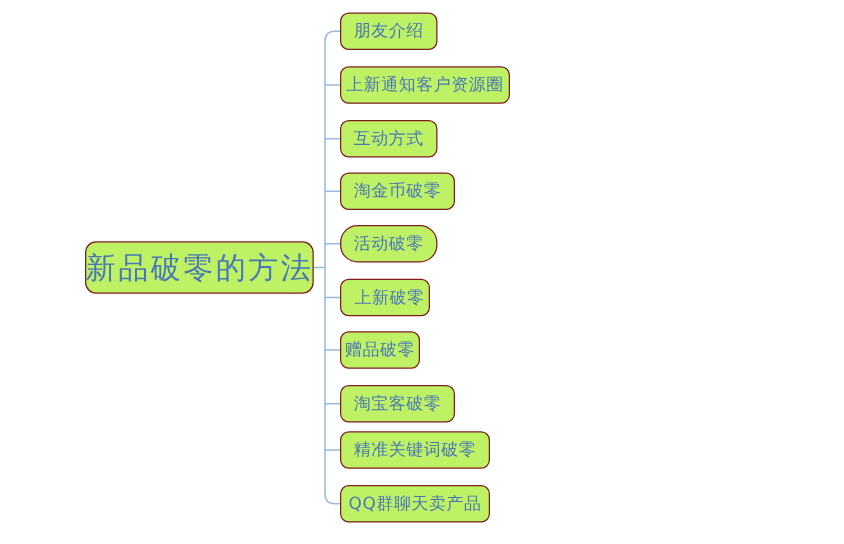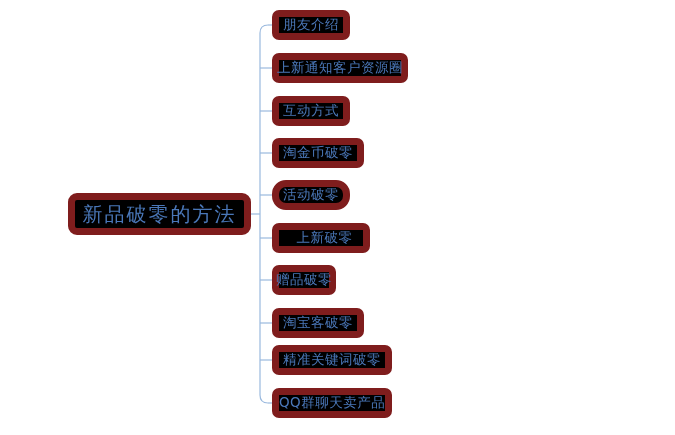--- a/index.html
+++ b/index.html
@@ -29,40 +29,40 @@
     top: 0;
     width: 675px;
     height: 435px;
     pointer-events: none;
   }
 
   
   .node {
     position: absolute;
     box-sizing: border-box;
-    background: #000000;
-    border: 7px solid #7f1d1d;
+    background: #bef264;
+    border: 1px solid #7f1d1d;
     border-radius: 7px;
     color: #4a77b8;
     display: flex;
     align-items: center;
     justify-content: center;
     white-space: nowrap;
     letter-spacing: 0.5px;
     text-align: right;
   }
 
   
   #root-node {
     left: 68px;
     top: 193px;
     width: 183px;
     height: 42px;
     border-radius: 9px;
-    font-size: 20px;
+    font-size: 24px;
     letter-spacing: 2px;
   }
 
   
   .child-node {
     height: 30px;
     font-size: 13.5px;
     padding: 0 9px;
   }
 </style>
@@ -99,21 +99,21 @@
       </div>
       <div class="node child-node" style="left: 272px; top: 96px; width: 78px;">
         <span>互动方式</span>
       </div>
       <div class="node child-node" style="left: 272px; top: 138px; width: 92px;">
         <span>淘金币破零</span>
       </div>
       <div class="node child-node" style="left: 272px; top: 180px; width: 78px; border-radius: 14px;">
         <span>活动破零</span>
       </div>
-      <div class="node child-node" style="left: 272px; top: 223px; width: 98px; padding-left: 16px;">
+      <div class="node child-node" style="left: 272px; top: 223px; width: 72px; padding-left: 16px;">
         <span>上新破零</span>
       </div>
       <div class="node child-node" style="left: 272px; top: 265px; width: 64px;">
         <span>赠品破零</span>
       </div>
       <div class="node child-node" style="left: 272px; top: 308px; width: 92px;">
         <span>淘宝客破零</span>
       </div>
       <div class="node child-node" style="left: 272px; top: 345px; width: 120px;">
         <span>精准关键词破零</span>

